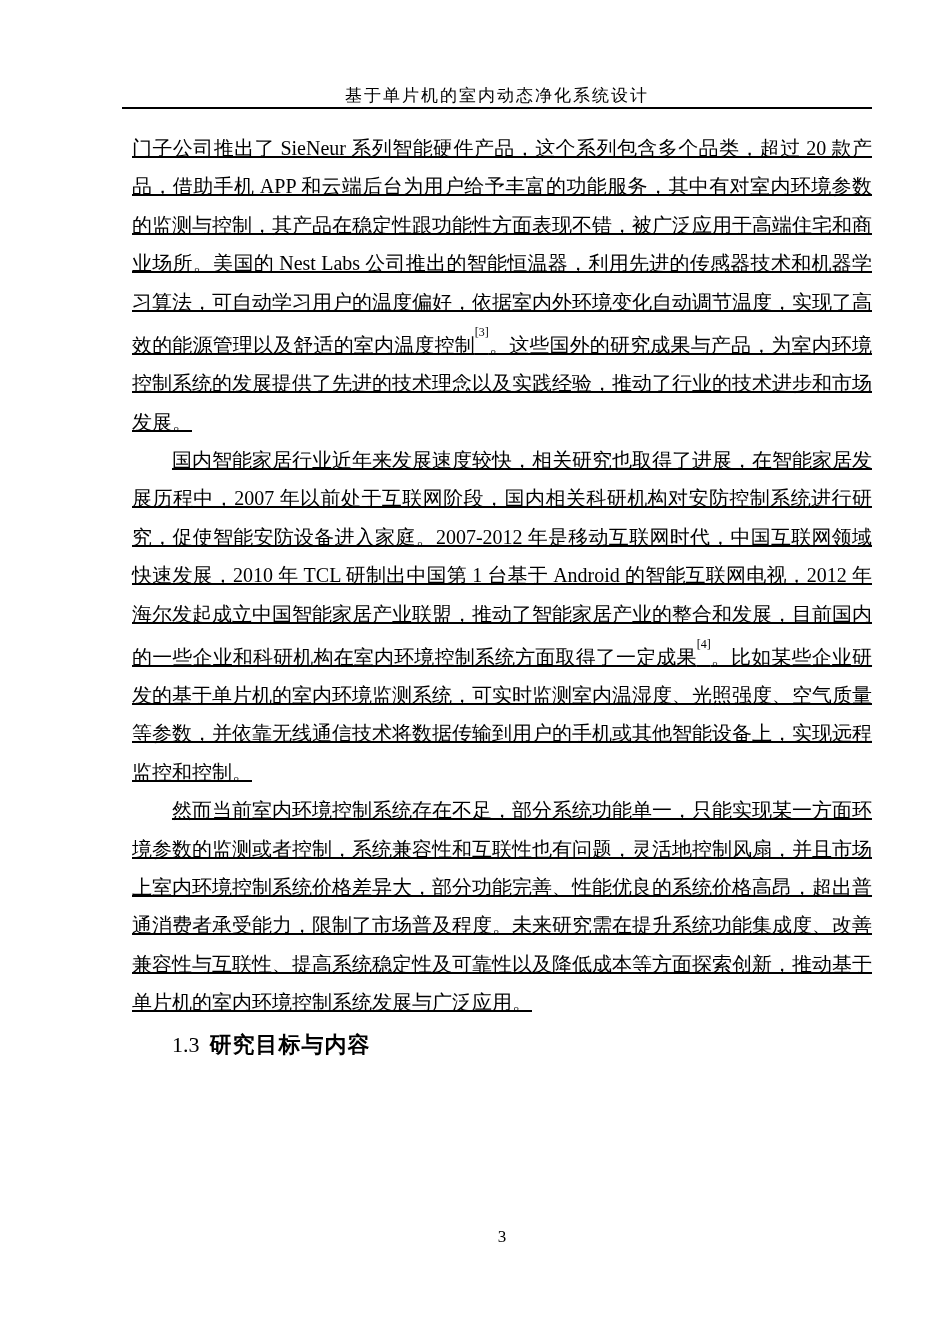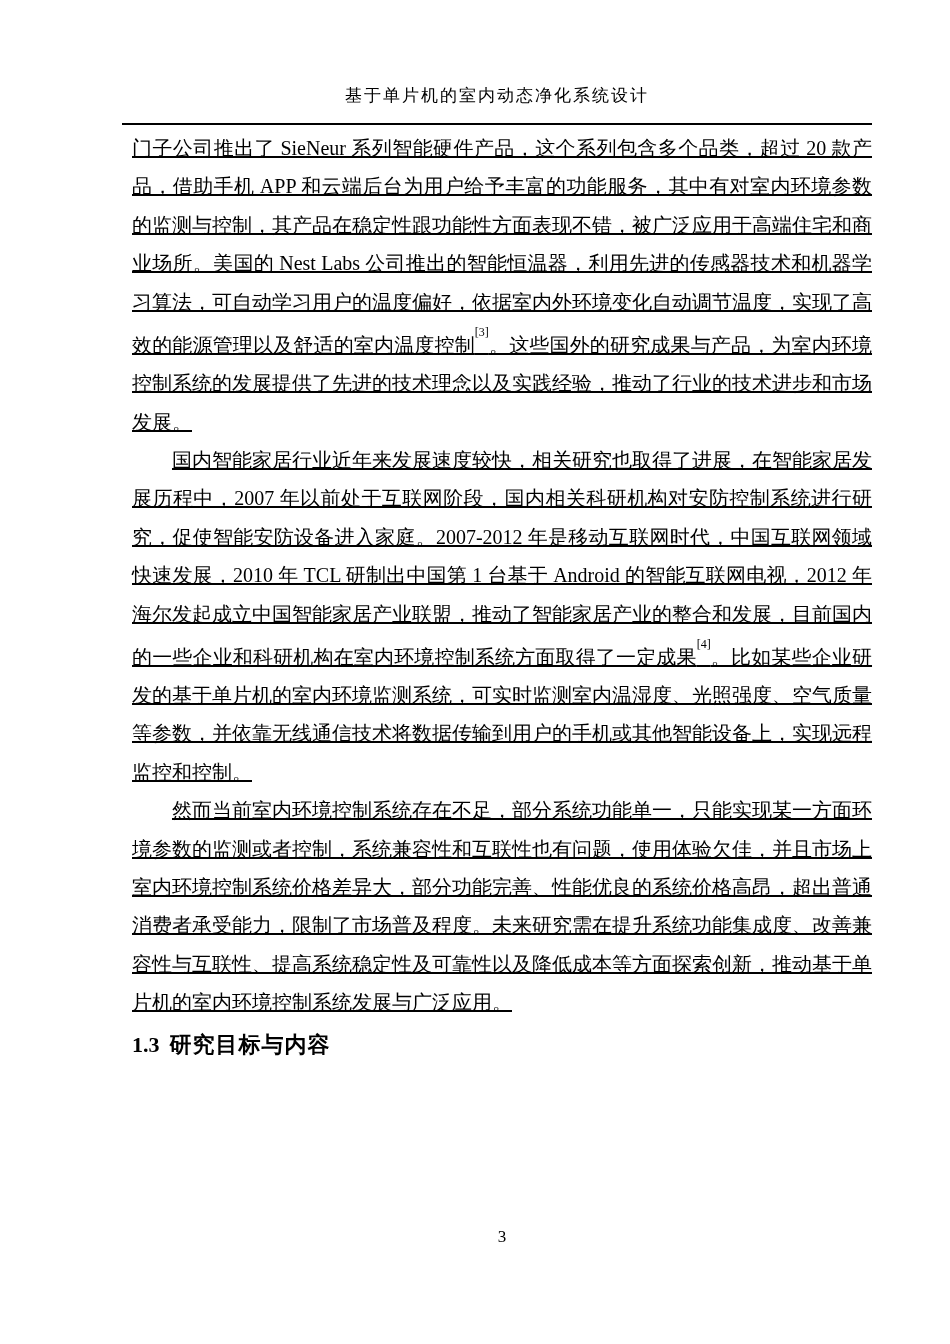--- a/index.html
+++ b/index.html
@@ -13,21 +13,21 @@
     overflow: hidden;
   }
   .header {
     position: absolute;
     left: 122px;
     width: 750px;
     top: 84px;
     text-align: center;
     font-size: 17px;
     letter-spacing: 2px;
-    padding-bottom: 16px;
+    padding-bottom: 0;
     border-bottom: 2px solid #000000;
   }
   .content {
     position: absolute;
     left: 132px;
     width: 740px;
     top: 129px;
   }
   .para {
     margin: 0;
@@ -44,22 +44,23 @@
     letter-spacing: 0;
   }
   .section-heading {
     margin: 8px 0 28px 0;
     font-size: 22px;
     line-height: 30px;
     font-weight: normal;
   }
   .heading-num {
     font-family: "Liberation Serif", "DejaVu Serif", serif;
-    font-weight: 700;
+    font-weight: 400;
     margin-right: 10px;
+    margin-left: 40px;
   }
   .heading-txt {
     font-family: "Liberation Sans", "DejaVu Sans", sans-serif;
     font-weight: 700;
     letter-spacing: 1px;
   }
   .footer {
     position: absolute;
     left: 132px;
     width: 740px;
@@ -74,21 +75,21 @@
 <div class="header">
   <span>基于单片机的室内动态净化系统设计</span>
 </div>
 
 <div class="content">
 
   <p class="para"><span>门子公司推出了 SieNeur 系列智能硬件产品，这个系列包含多个品类，超过 20 款产品，借助手机 APP 和云端后台为用户给予丰富的功能服务，其中有对室内环境参数的监测与控制，其产品在稳定性跟功能性方面表现不错，被广泛应用于高端住宅和商业场所。美国的 Nest Labs 公司推出的智能恒温器，利用先进的传感器技术和机器学习算法，可自动学习用户的温度偏好，依据室内外环境变化自动调节温度，实现了高效的能源管理以及舒适的室内温度控制</span><sup class="ref">[3]</sup><span>。这些国外的研究成果与产品，为室内环境控制系统的发展提供了先进的技术理念以及实践经验，推动了行业的技术进步和市场发展。</span></p>
 
   <p class="para indent"><span>国内智能家居行业近年来发展速度较快，相关研究也取得了进展，在智能家居发展历程中，2007 年以前处于互联网阶段，国内相关科研机构对安防控制系统进行研究，促使智能安防设备进入家庭。2007-2012 年是移动互联网时代，中国互联网领域快速发展，2010 年 TCL 研制出中国第 1 台基于 Android 的智能互联网电视，2012 年海尔发起成立中国智能家居产业联盟，推动了智能家居产业的整合和发展，目前国内的一些企业和科研机构在室内环境控制系统方面取得了一定成果</span><sup class="ref">[4]</sup><span>。比如某些企业研发的基于单片机的室内环境监测系统，可实时监测室内温湿度、光照强度、空气质量等参数，并依靠无线通信技术将数据传输到用户的手机或其他智能设备上，实现远程监控和控制。</span></p>
 
-  <p class="para indent">然而当前室内环境控制系统存在不足，部分系统功能单一，只能实现某一方面环境参数的监测或者控制，系统兼容性和互联性也有问题，使用体验欠佳，并且市场上室内环境控制系统价格差异大，部分功能完善、性能优良的系统价格高昂，超出普通消费者承受能力，限制了市场普及程度。未来研究需在提升系统功能集成度、改善兼容性与互联性、提高系统稳定性及可靠性以及降低成本等方面探索创新，推动基于单片机的室内环境控制系统发展与广泛应用。</p>
+  <p class="para indent">然而当前室内环境控制系统存在不足，部分系统功能单一，只能实现某一方面环境参数的监测或者控制，系统兼容性和互联性也有问题，灵活地控制风扇，并且市场上室内环境控制系统价格差异大，部分功能完善、性能优良的系统价格高昂，超出普通消费者承受能力，限制了市场普及程度。未来研究需在提升系统功能集成度、改善兼容性与互联性、提高系统稳定性及可靠性以及降低成本等方面探索创新，推动基于单片机的室内环境控制系统发展与广泛应用。</p>
 
   <h2 class="section-heading"><span class="heading-num">1.3</span><span class="heading-txt">研究目标与内容</span></h2>
 
 
 </div>
 
 <div class="footer">
   <span>3</span>
 </div>
 

